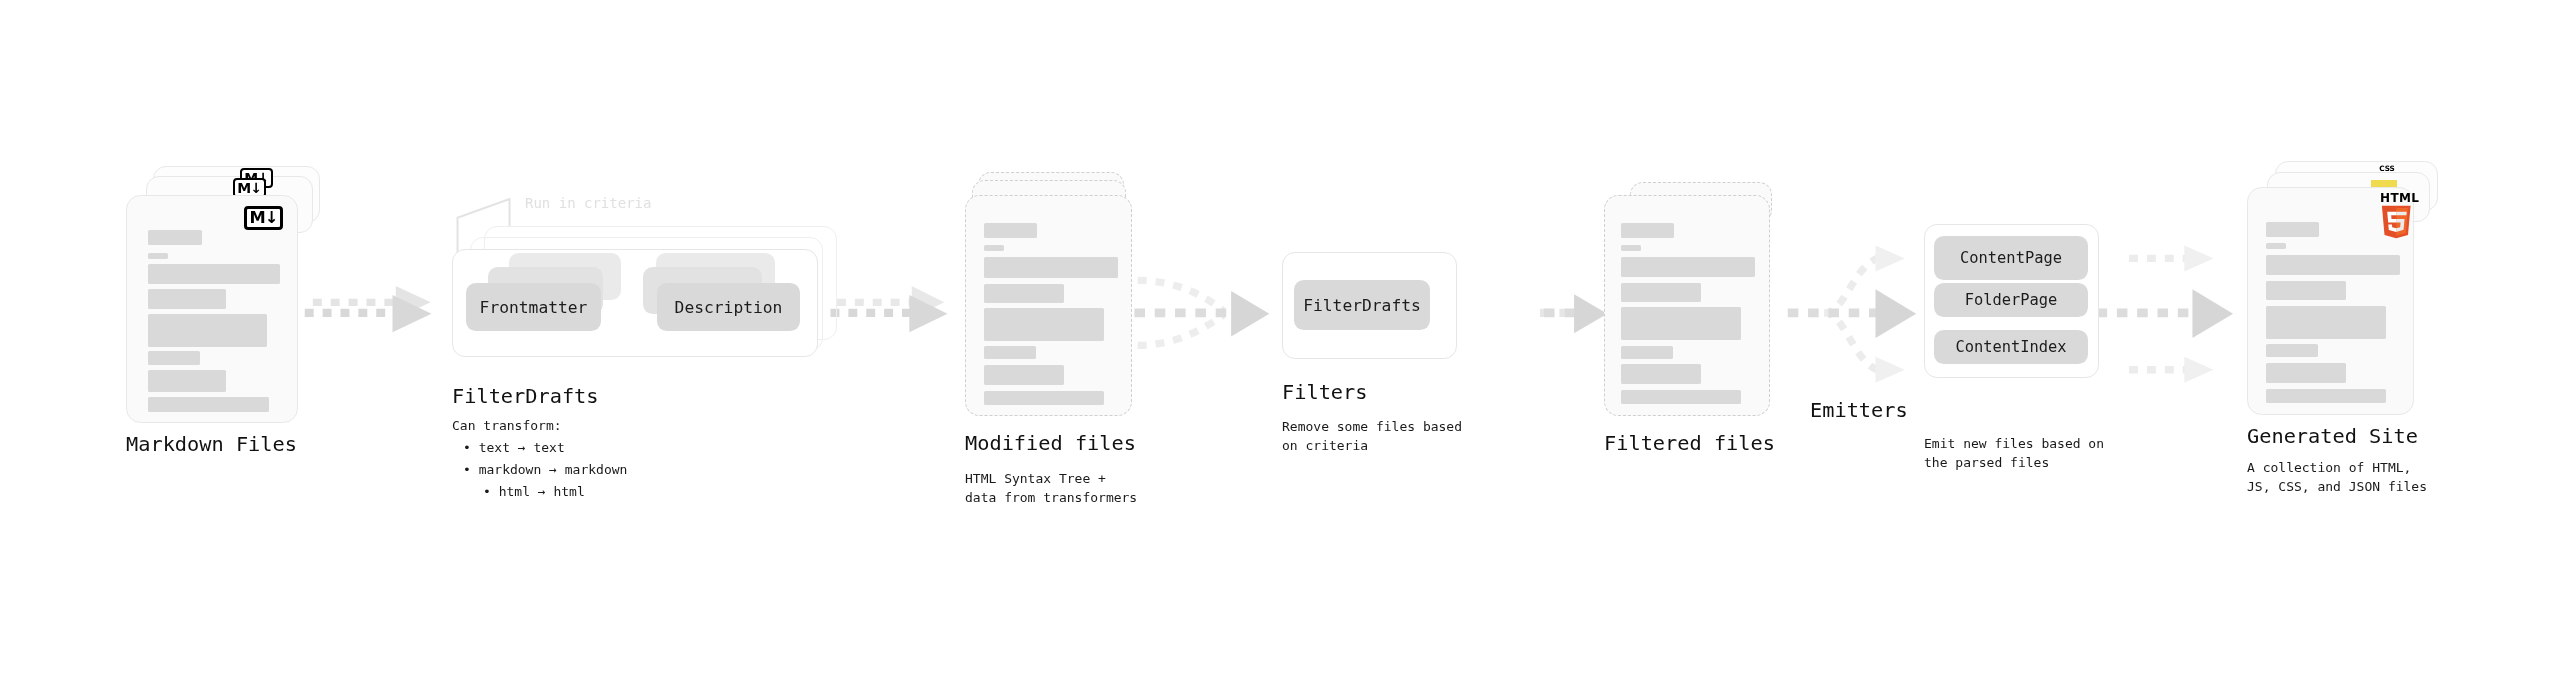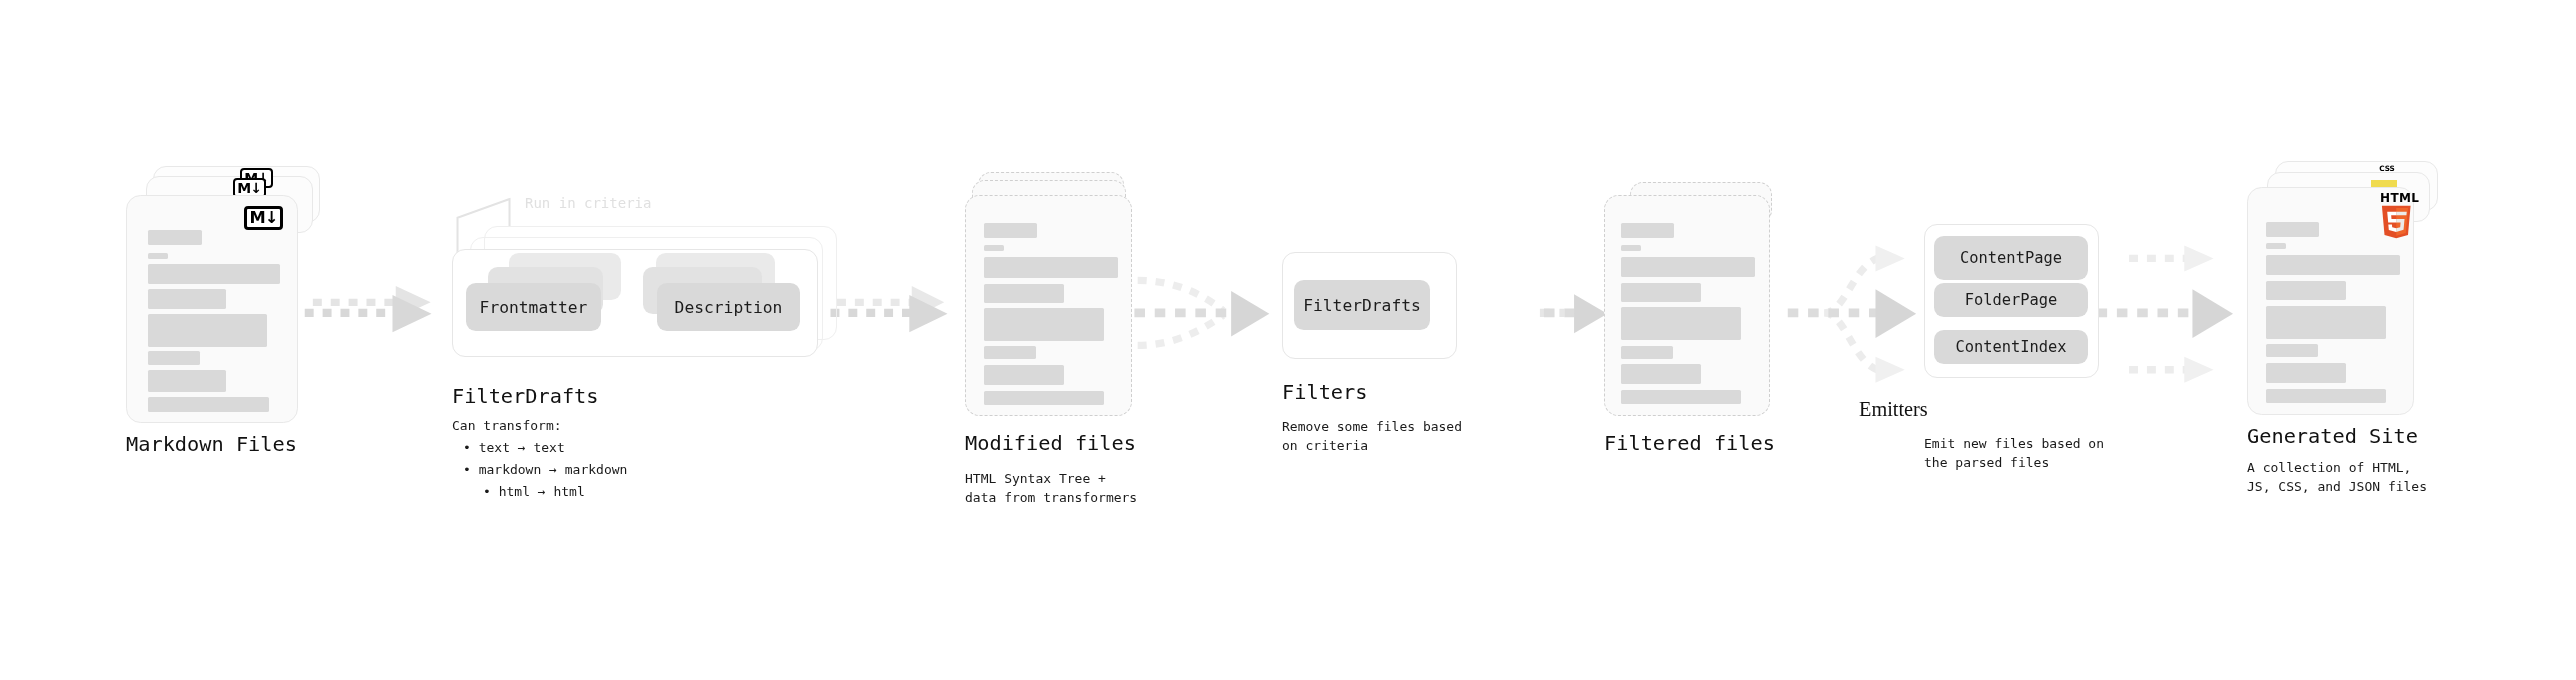--- a/index.html
+++ b/index.html
@@ -305,21 +305,21 @@
       <div class="bar" style="left:16.3px; top:194px; width:120px; height:14px;"></div>
     </div>
   </div>
   <div class="title" style="left:1604px; top:431px;">Filtered files</div>
 
   <div class="group-box" style="left:1924px; top:224px; width:175px; height:154px;"></div>
   <div class="pill" style="left:1934px; top:236px; width:154px; height:44px; font-size:15.4px;">ContentPage</div>
   <div class="pill" style="left:1934px; top:283px; width:154px; height:34px; font-size:15.4px;">FolderPage</div>
   <div class="pill" style="left:1934px; top:330px; width:154px; height:34px; font-size:15.4px;">ContentIndex</div>
 
-  <div class="title" style="left:1859px; top:398px;font-family:Liberation Serif, serif;">Emitters</div>
+  <div class="title" style="left:1810px; top:398px;">Emitters</div>
   <div class="subtitle" style="left:1924px; top:435px;">Emit new files based on
 the parsed files</div>
 
   <div class="doc-stack">
     <div class="doc-card ghost1" style="left:2275px; top:161px; width:163px; height:50px; border-radius:13px;"></div>
     <div class="badge-css" style="left:2374px; top:165px; width:26px; font-size:7.3px;">CSS<span class="rule"></span></div>
 
     <div class="doc-card ghost2" style="left:2267px; top:172px; width:163px; height:50px; border-radius:13px;"></div>
     <div class="badge-js" style="left:2371px; top:180px; width:26px; height:16.3px; font-size:9px;">JS</div>
 

